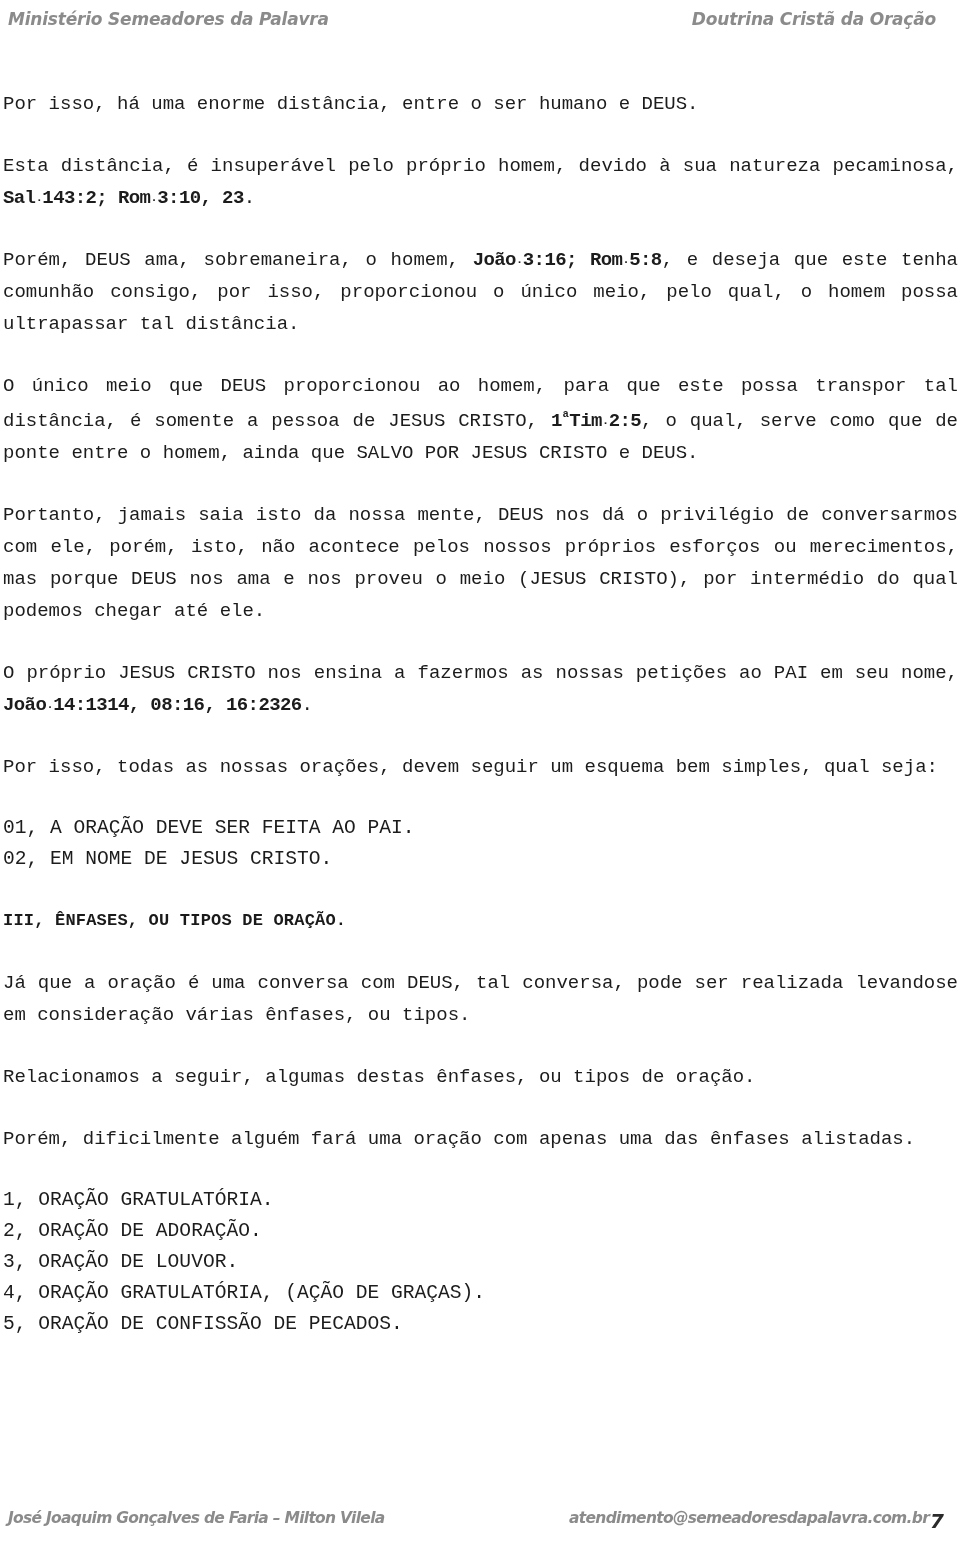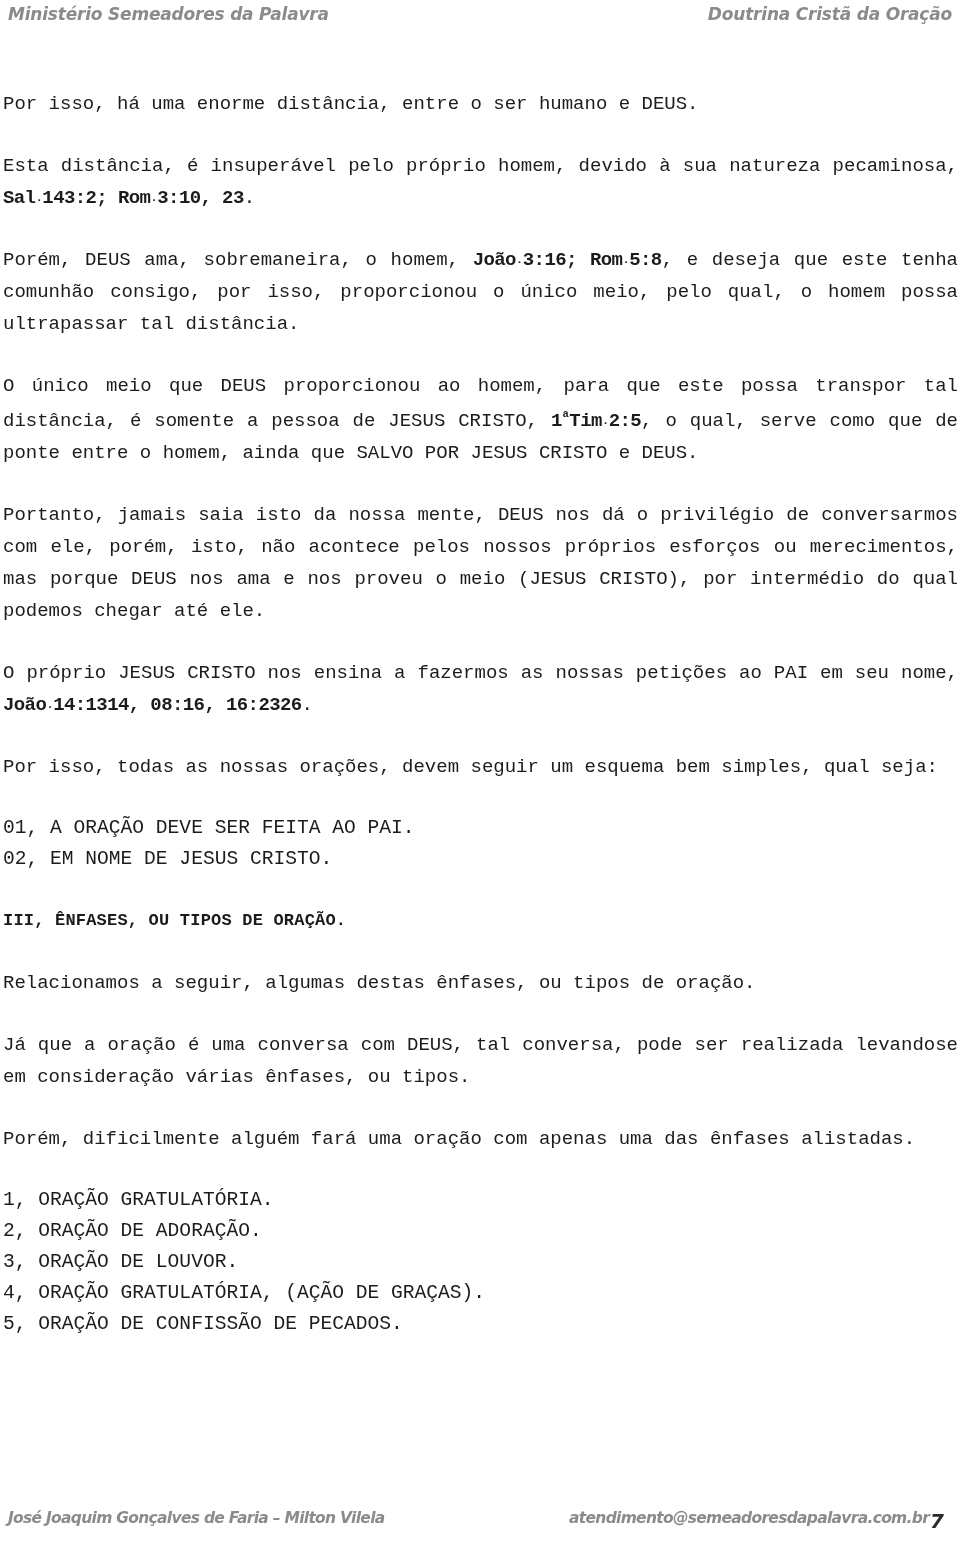--- a/index.html
+++ b/index.html
@@ -24,26 +24,26 @@
     inset: 0;
     display: flex;
     flex-direction: column;
   }
 
   
   .running-header {
     position: absolute;
     top: 0;
     left: 0;
-    right: 0;
+    right: 16px;
     height: 34px;
     padding: 4px 8px 0 8px;
     box-sizing: border-box;
     display: flex;
-    align-items: flex-start;
+    align-items: center;
     justify-content: space-between;
     gap: 44px;
   }
   .header-text {
     font-family: "DejaVu Sans", sans-serif;
     font-size: 17px;
     font-weight: 700;
     font-style: italic;
     letter-spacing: -0.2px;
     color: #8b8b8b;
@@ -184,25 +184,25 @@
     </p>
 
     <div class="list">
       <div class="row">01, A ORAÇÃO DEVE SER FEITA AO PAI.</div>
       <div class="row">02, EM NOME DE JESUS CRISTO.</div>
     </div>
 
     <div class="heading">III, ÊNFASES, OU TIPOS DE ORAÇÃO.</div>
 
     <p class="para">
+      <span>Já que a oração é uma conversa com DEUS, tal conversa, pode ser realizada levandose em consideração várias ênfases, ou tipos.</span>
+    </p>
+
+    <p class="para">
       <span>Relacionamos a seguir, algumas destas ênfases, ou tipos de oração.</span>
-    </p>
-
-    <p class="para">
-      <span>Já que a oração é uma conversa com DEUS, tal conversa, pode ser realizada levandose em consideração várias ênfases, ou tipos.</span>
     </p>
 
     <p class="para">
       <span>Porém, dificilmente alguém fará uma oração com apenas uma das ênfases alistadas.</span>
     </p>
 
     <div class="list">
       <div class="row">1, ORAÇÃO GRATULATÓRIA.</div>
       <div class="row">2, ORAÇÃO DE ADORAÇÃO.</div>
       <div class="row">3, ORAÇÃO DE LOUVOR.</div>

